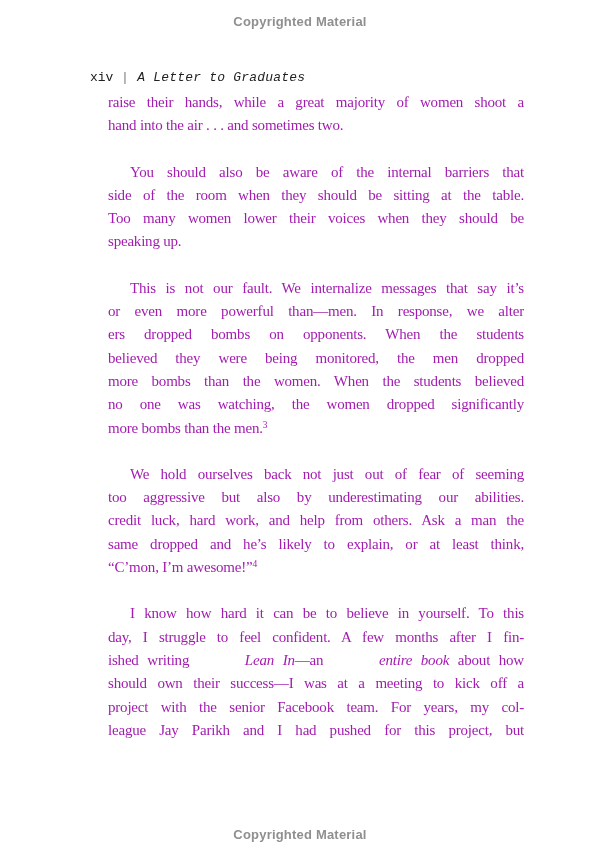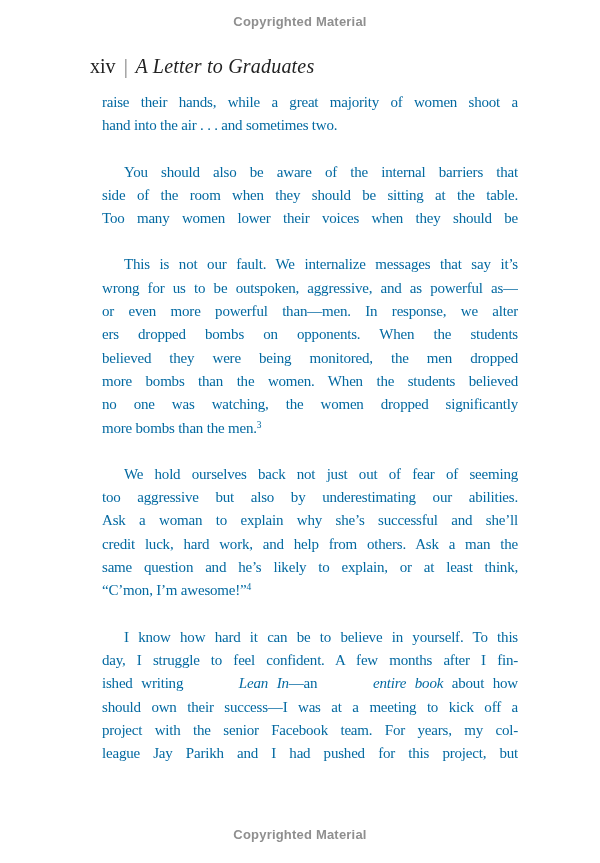--- a/index.html
+++ b/index.html
@@ -21,40 +21,41 @@
     font-weight: bold;
     font-size: 13px;
     color: #8f8f8f;
     letter-spacing: 0.2px;
   }
   .watermark.top { top: 14px; }
   .watermark.bottom { top: 827px; }
   .running-header {
     position: absolute;
     left: 90px;
-    top: 55px;
-    font-size: 20px;
+    top: 70px;
+    font-size: 13px;
     color: #222222;
     white-space: nowrap;
+    font-family: Liberation Mono, monospace;
   }
   .running-header .sep {
     display: inline-block;
     margin: 0 8px;
     color: #444444;
     transform: scaleX(0.7);
   }
   .running-header .chapter { font-style: italic; letter-spacing: 0.2px; }
   .body-text {
     position: absolute;
-    left: 102px;
+    left: 108px;
     top: 91px;
     width: 416px;
     font-size: 15px;
     letter-spacing: -0.2px;
-    color: #0369a1;
+    color: #a21caf;
     font-family: Liberation Serif, serif;
   }
   .line {
     height: 23.3px;
     line-height: 23.3px;
     text-align: justify;
     text-align-last: justify;
     overflow: hidden;
   }
   .line.last { text-align-last: left; }
@@ -79,35 +80,34 @@
   </div>
 
   <div class="body-text">
 
     <div class="line">raise their hands, while a great majority of women shoot a</div>
     <div class="line last">hand into the air . . . and sometimes two.</div>
 
     <div class="line indent">You should also be aware of the internal barriers that</div>
     <div class="line">side of the room when they should be sitting at the table.</div>
     <div class="line">Too many women lower their voices when they should be</div>
+    <div class="line last">speaking up.</div>
 
     <div class="line indent">This is not our fault. We internalize messages that say it’s</div>
-    <div class="line">wrong for us to be outspoken, aggressive, and as powerful as—</div>
     <div class="line">or even more powerful than—men. In response, we alter</div>
     <div class="line">ers dropped bombs on opponents. When the students</div>
     <div class="line">believed they were being monitored, the men dropped</div>
     <div class="line">more bombs than the women. When the students believed</div>
     <div class="line">no one was watching, the women dropped significantly</div>
     <div class="line last"><span>more bombs than the men.</span><span class="sup">3</span></div>
 
     <div class="line indent">We hold ourselves back not just out of fear of seeming</div>
     <div class="line">too aggressive but also by underestimating our abilities.</div>
-    <div class="line">Ask a woman to explain why she’s successful and she’ll</div>
     <div class="line">credit luck, hard work, and help from others. Ask a man the</div>
-    <div class="line">same question and he’s likely to explain, or at least think,</div>
+    <div class="line">same dropped and he’s likely to explain, or at least think,</div>
     <div class="line last"><span>“C’mon, I’m awesome!”</span><span class="sup">4</span></div>
 
     <div class="line indent">I know how hard it can be to believe in yourself. To this</div>
     <div class="line">day, I struggle to feel confident. A few months after I fin-</div>
     <div class="line"><span>ished writing </span><span class="it">Lean In</span><span>—an </span><span class="it">entire book</span><span> about how women</span></div>
     <div class="line">should own their success—I was at a meeting to kick off a</div>
     <div class="line">project with the senior Facebook team. For years, my col-</div>
     <div class="line">league Jay Parikh and I had pushed for this project, but</div>
 
   </div>

